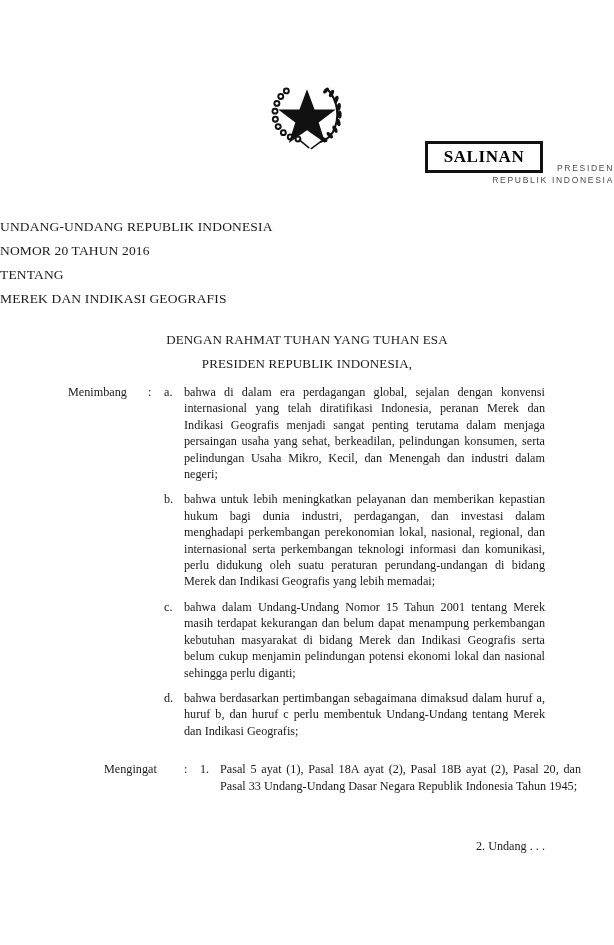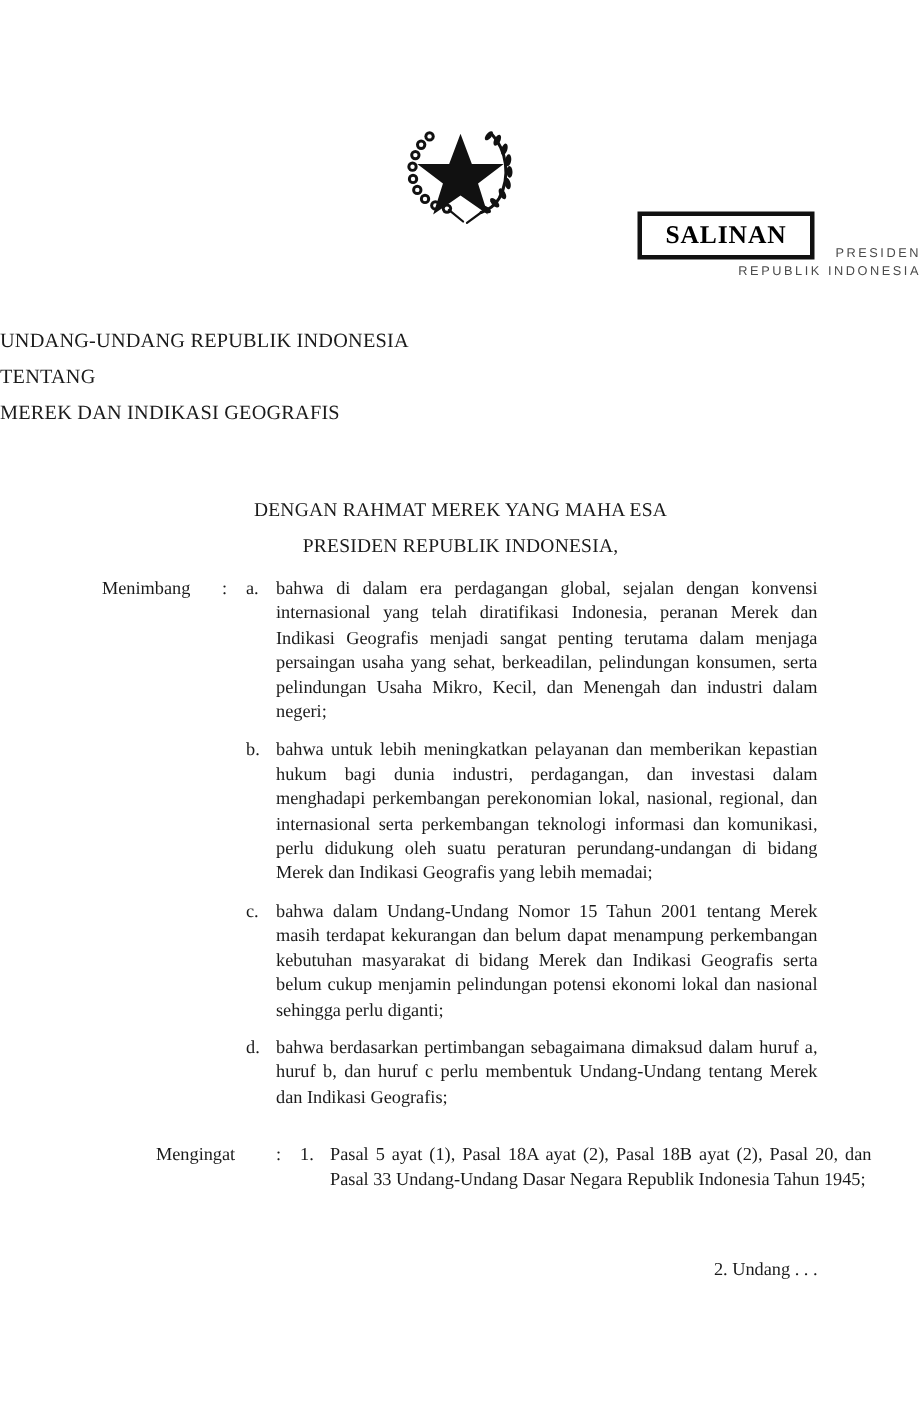--- a/index.html
+++ b/index.html
@@ -239,26 +239,27 @@
   </div>
 
   <div class="salinan-box">
     <div class="salinan-inner">
       <span class="salinan-text">SALINAN</span>
     </div>
   </div>
 
   <div class="title-block">
     <div class="tline">UNDANG-UNDANG REPUBLIK INDONESIA</div>
+    <div class="tline">NOMOR 20 TAHUN 2016</div>
     <div class="tline">TENTANG</div>
     <div class="tline">MEREK DAN INDIKASI GEOGRAFIS</div>
   </div>
 
   <div class="preamble-block">
-    <div class="tline">DENGAN RAHMAT MEREK YANG MAHA ESA</div>
+    <div class="tline">DENGAN RAHMAT TUHAN YANG TUHAN ESA</div>
     <div class="tline">PRESIDEN REPUBLIK INDONESIA,</div>
   </div>
 
   <div class="clauses">
 
     <div class="section">
       <div class="clause-row">
         <div class="lbl">Menimbang</div>
         <div class="colon">:</div>
         <div class="marker">a.</div>

